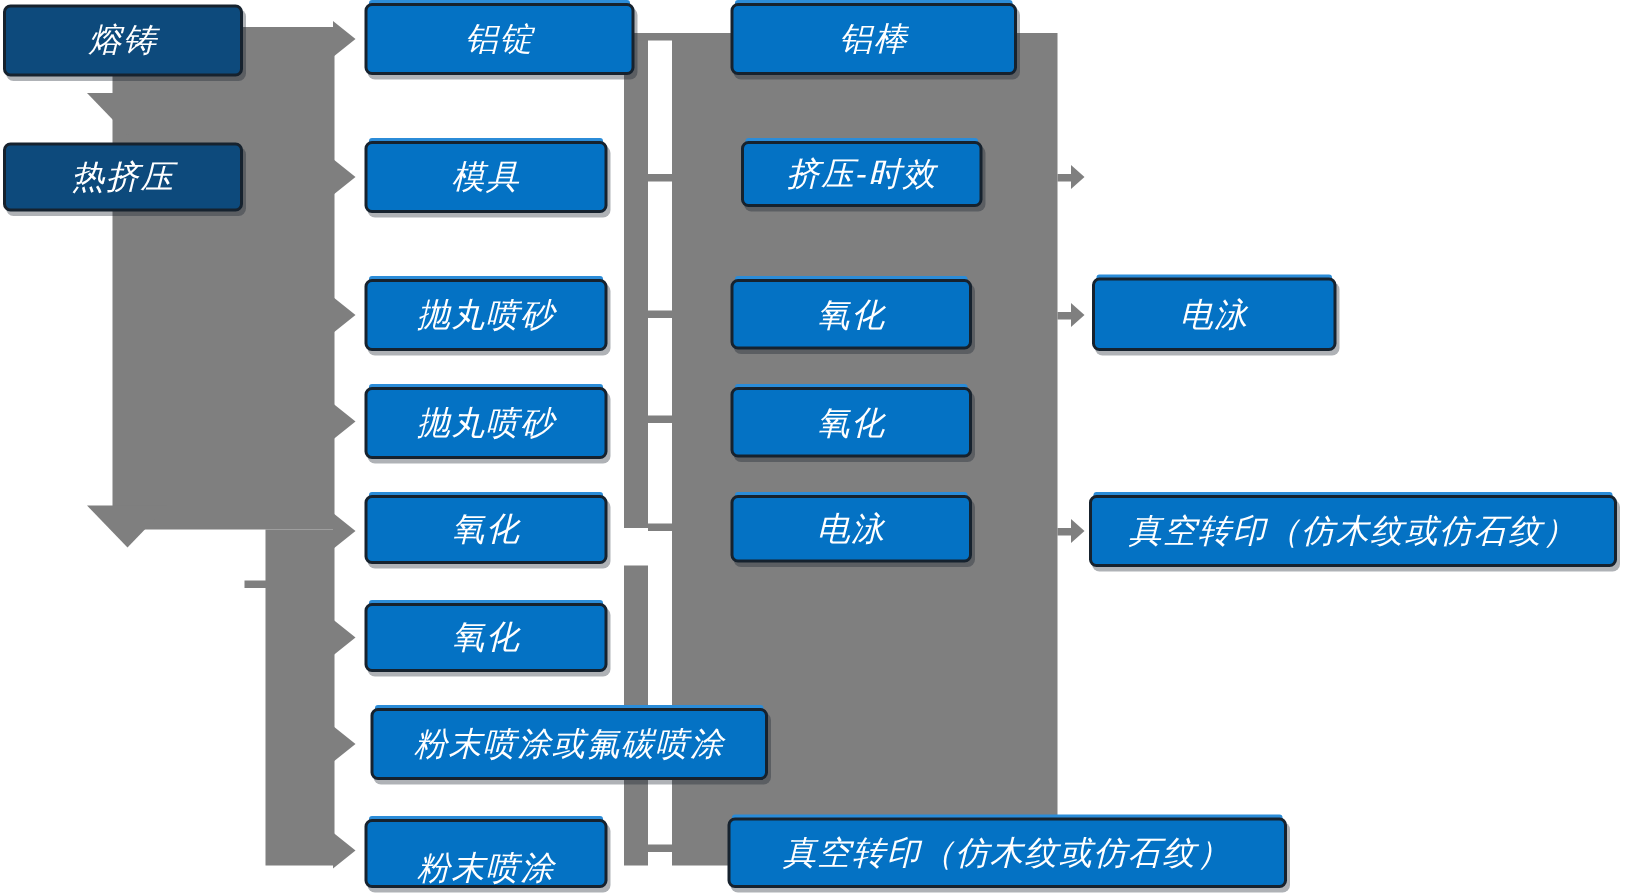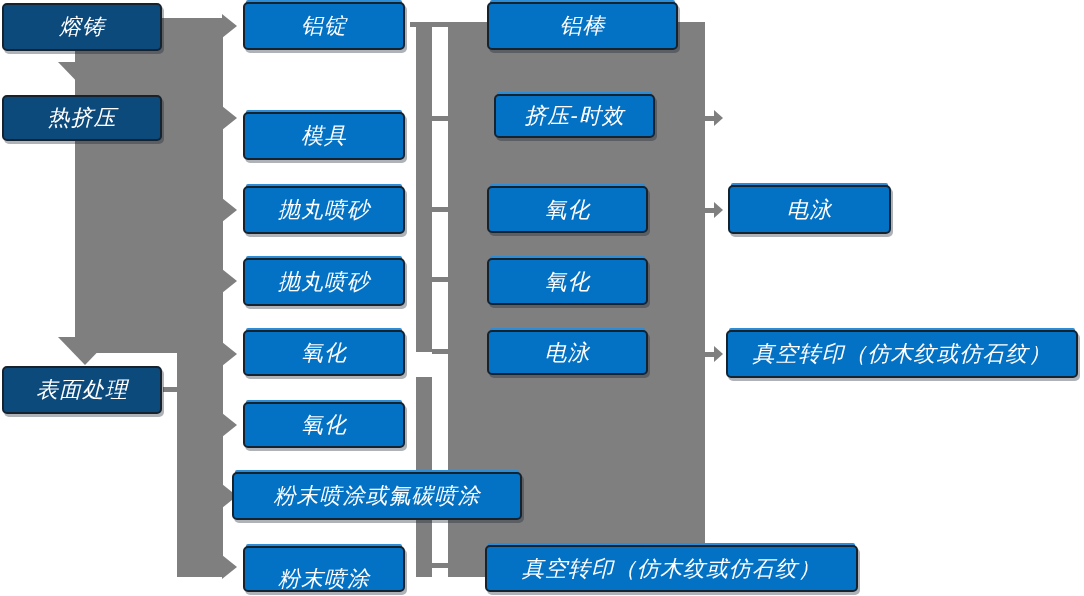--- a/index.html
+++ b/index.html
@@ -71,43 +71,40 @@
   <div class="tri tri-right-sm" style="left:714px;top:202px;"></div>
   <div class="gray" style="left:705px;top:352px;width:9px;height:5px;"></div>
   <div class="tri tri-right-sm" style="left:714px;top:346px;"></div>
 
   <div class="node navy" style="left:2px;top:3px;width:160px;height:48px;">
       <span>熔铸</span>
     </div>
   <div class="node navy" style="left:2px;top:95px;width:160px;height:46px;">
       <span>热挤压</span>
     </div>
-  <div class="node navy" style="left:2px;top:366px;width:160px;height:48px;">
-      <span>表面处理</span>
-    </div>
 
-  <div class="node blue" style="left:243px;top:2px;width:162px;height:48px;">
+  <div class="node blue" style="left:243px;top:2px;width:180px;height:48px;">
       <span>铝锭</span>
     </div>
-  <div class="node blue" style="left:243px;top:94px;width:162px;height:48px;margin-top:18px;">
+  <div class="node blue" style="left:243px;top:94px;width:162px;height:48px;">
       <span>模具</span>
     </div>
   <div class="node blue" style="left:243px;top:186px;width:162px;height:48px;">
       <span>抛丸喷砂</span>
     </div>
   <div class="node blue" style="left:243px;top:258px;width:162px;height:48px;">
       <span>抛丸喷砂</span>
     </div>
   <div class="node blue" style="left:243px;top:330px;width:162px;height:46px;">
       <span>氧化</span>
     </div>
   <div class="node blue" style="left:243px;top:402px;width:162px;height:46px;">
       <span>氧化</span>
     </div>
-  <div class="node blue" style="left:232px;top:472px;width:290px;height:48px;">
+  <div class="node blue" style="left:247px;top:472px;width:265px;height:48px;">
       <span>粉末喷涂或氟碳喷涂</span>
     </div>
   <div class="node blue" style="left:243px;top:546px;width:162px;height:46px;align-items:flex-end;">
       <span>粉末喷涂</span>
     </div>
 
   <div class="node blue" style="left:487px;top:2px;width:191px;height:48px;">
       <span>铝棒</span>
     </div>
   <div class="node blue" style="left:494px;top:94px;width:161px;height:44px;">

